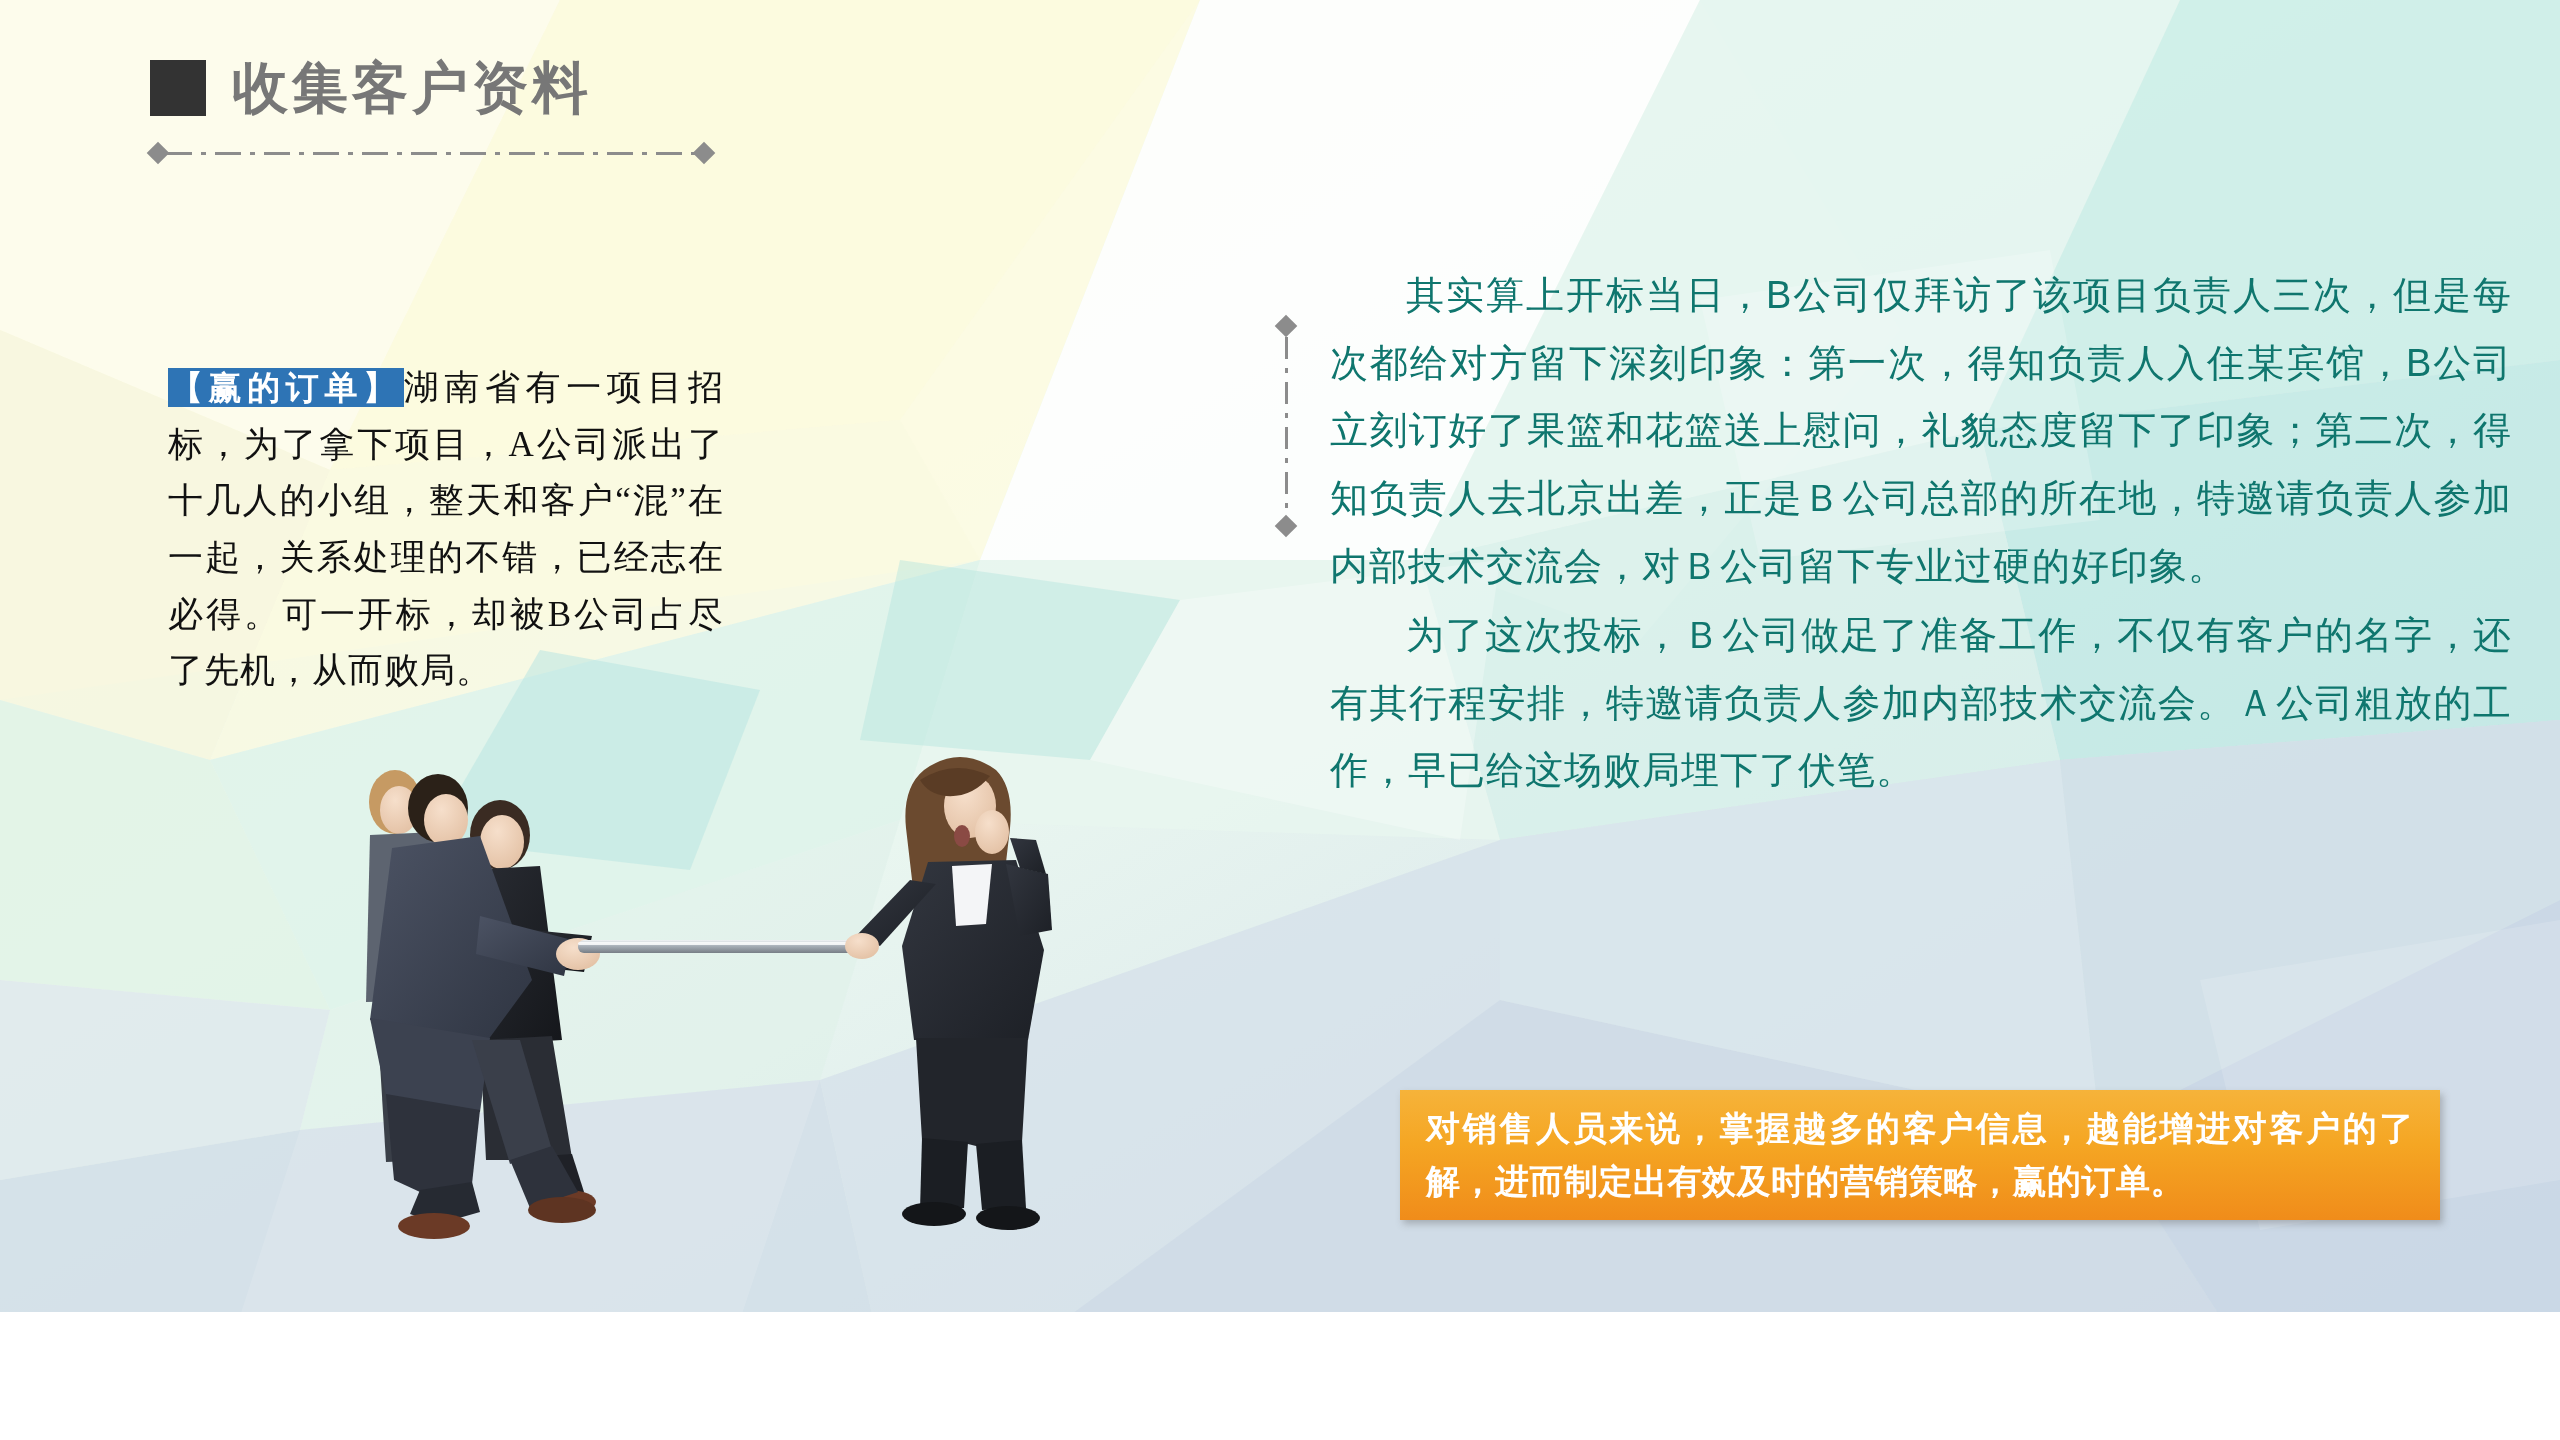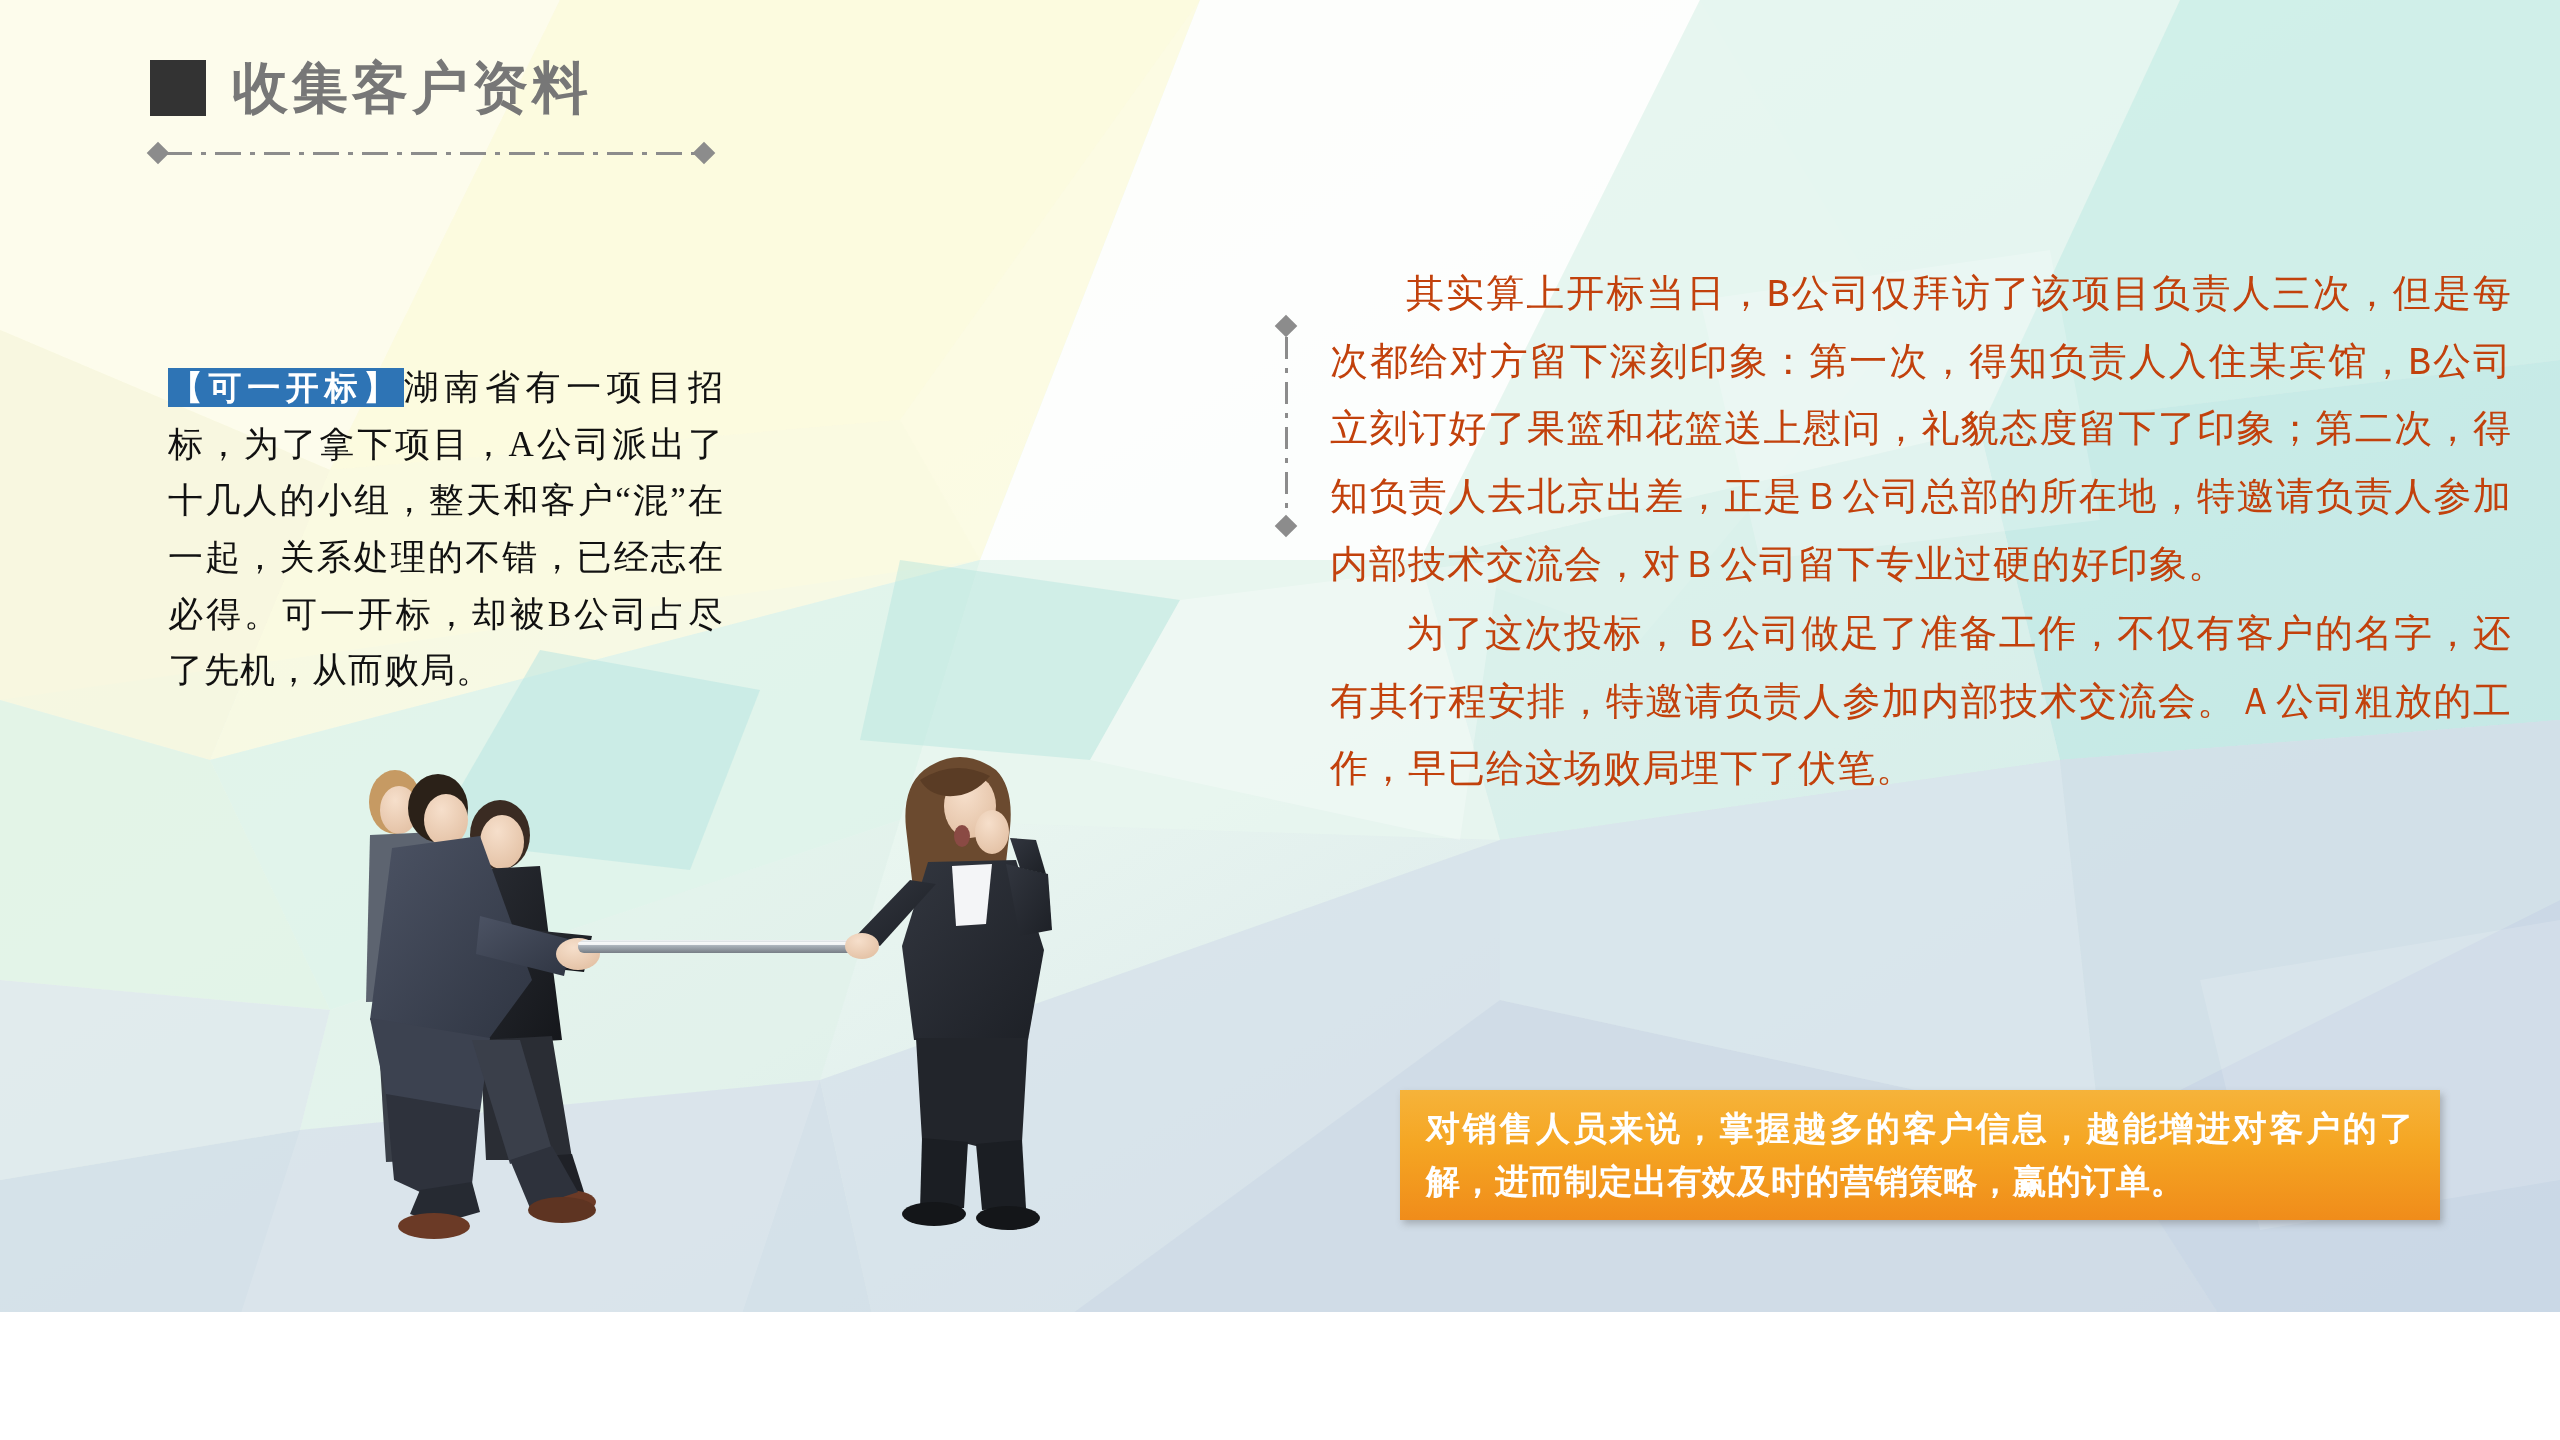--- a/index.html
+++ b/index.html
@@ -70,22 +70,22 @@
     text-align:justify;letter-spacing:1px;
   }
   .tag{
     background:#2e74b5;color:#ffffff;font-weight:bold;padding:1px 2px;
     font-family:"Liberation Sans", sans-serif;font-size:33px;
   }
 
   
   #right-text{
     position:absolute;left:1330px;top:262px;width:1182px;
-    font-family:Liberation Mono, monospace;
-    font-size:38px;color:#c2410c;line-height:1.78;
+    font-family:Liberation Sans, sans-serif;
+    font-size:38px;color:#0f766e;line-height:1.78;
     text-align:justify;text-justify:inter-ideograph;letter-spacing:1px;
   }
   #right-text p{margin:0;text-indent:76px;}
   #right-text p + p{margin-top:2px;}
 
   
   #callout{
     position:absolute;left:1400px;top:1090px;width:1040px;height:130px;
     background:linear-gradient(180deg,#f6b33a 0%,#f5a623 42%,#f08c1a 100%);
     box-shadow:3px 4px 7px rgba(90,90,90,0.35);
@@ -183,21 +183,21 @@
     <span class="dia"></span>
   </div>
 
   <div id="divider-vert">
     <span class="dia"></span>
     <span class="ln"></span>
     <span class="dia"></span>
   </div>
 
   <div id="left-text">
-    <span class="tag">【可一开标】</span><span>湖南省有一项目招标，为了拿下项目，A公司派出了十几人的小组，整天和客户“混”在一起，关系处理的不错，已经志在必得。可一开标，却被B公司占尽了先机，从而败局。</span>
+    <span class="tag">【赢的订单】</span><span>湖南省有一项目招标，为了拿下项目，A公司派出了十几人的小组，整天和客户“混”在一起，关系处理的不错，已经志在必得。可一开标，却被B公司占尽了先机，从而败局。</span>
   </div>
 
   <div id="right-text">
     <p>其实算上开标当日，B公司仅拜访了该项目负责人三次，但是每次都给对方留下深刻印象：第一次，得知负责人入住某宾馆，B公司立刻订好了果篮和花篮送上慰问，礼貌态度留下了印象；第二次，得知负责人去北京出差，正是Ｂ公司总部的所在地，特邀请负责人参加内部技术交流会，对Ｂ公司留下专业过硬的好印象。</p>
     <p>为了这次投标，Ｂ公司做足了准备工作，不仅有客户的名字，还有其行程安排，特邀请负责人参加内部技术交流会。Ａ公司粗放的工作，早已给这场败局埋下了伏笔。</p>
   </div>
 
   <div id="photo">
     <svg viewBox="0 0 1060 510" preserveAspectRatio="none">
       <defs>

